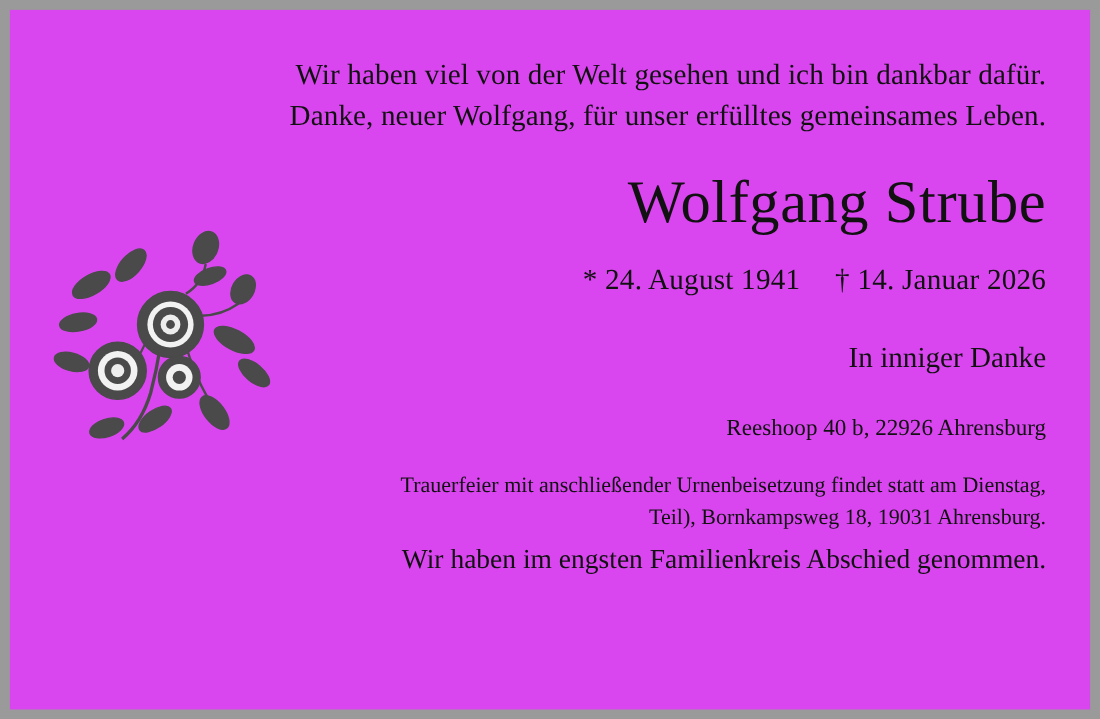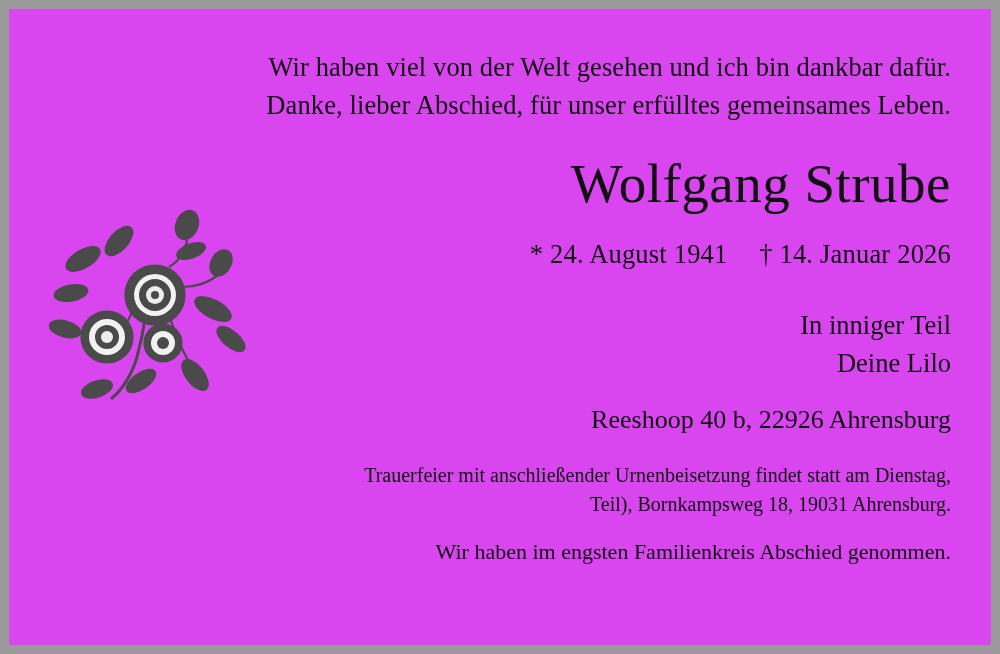--- a/index.html
+++ b/index.html
@@ -55,35 +55,35 @@
 
   .dedication {
     margin-top: 36px;
     font-size: 26.5px;
     line-height: 1.45;
     padding-left: 40px;
   }
   .dedication .line { display: block; }
 
   .address {
-    margin-top: 22px;
-    font-size: 26px;
+    margin-top: 32px;
+    font-size: 21px;
     padding-left: 40px;
   }
 
   .ceremony {
     margin-top: 26px;
     font-size: 20px;
     line-height: 1.45;
   }
   .ceremony .line { display: block; }
 
   .closing {
-    margin-top: 20px;
-    font-size: 22px;
+    margin-top: 10px;
+    font-size: 25px;
   }
 
   
   .rose {
     position: absolute;
     left: 36px;
     top: 188px;
     width: 220px;
     height: 210px;
     pointer-events: none;
@@ -129,34 +129,33 @@
       <ellipse cx="186" cy="142" rx="17" ry="8" transform="rotate(40 186 142)"></ellipse>
       <ellipse cx="150" cy="178" rx="18" ry="9" transform="rotate(52 150 178)"></ellipse>
       <ellipse cx="96" cy="184" rx="17" ry="8" transform="rotate(-35 96 184)"></ellipse>
       <ellipse cx="52" cy="192" rx="16" ry="8" transform="rotate(-18 52 192)"></ellipse>
       <ellipse cx="146" cy="54" rx="15" ry="7" transform="rotate(-20 146 54)"></ellipse>
     </g>
   </svg>
 
   <div class="intro">
     <span class="line">Wir haben viel von der Welt gesehen und ich bin dankbar dafür.</span>
-    <span class="line">Danke, lieber Abschied, für unser erfülltes gemeinsames Leben.</span>
+    <span class="line">Danke, neuer Wolfgang, für unser erfülltes gemeinsames Leben.</span>
   </div>
 
   <div class="name">Wolfgang Strube</div>
 
   <div class="dates">
     <span>* 24. August 1941</span>
     <span class="sep"></span>
     <span>† 14. Januar 2026</span>
   </div>
 
   <div class="dedication">
-    <span class="line">In inniger Teil</span>
-    <span class="line">Deine Lilo</span>
+    <span class="line">In inniger Danke</span>
   </div>
 
   <div class="address">Reeshoop 40 b, 22926 Ahrensburg</div>
 
   <div class="ceremony">
     <span class="line">Trauerfeier mit anschließender Urnenbeisetzung findet statt am Dienstag,</span>
     <span class="line">Teil), Bornkampsweg 18, 19031 Ahrensburg.</span>
   </div>
 
   <div class="closing">Wir haben im engsten Familienkreis Abschied genommen.</div>

